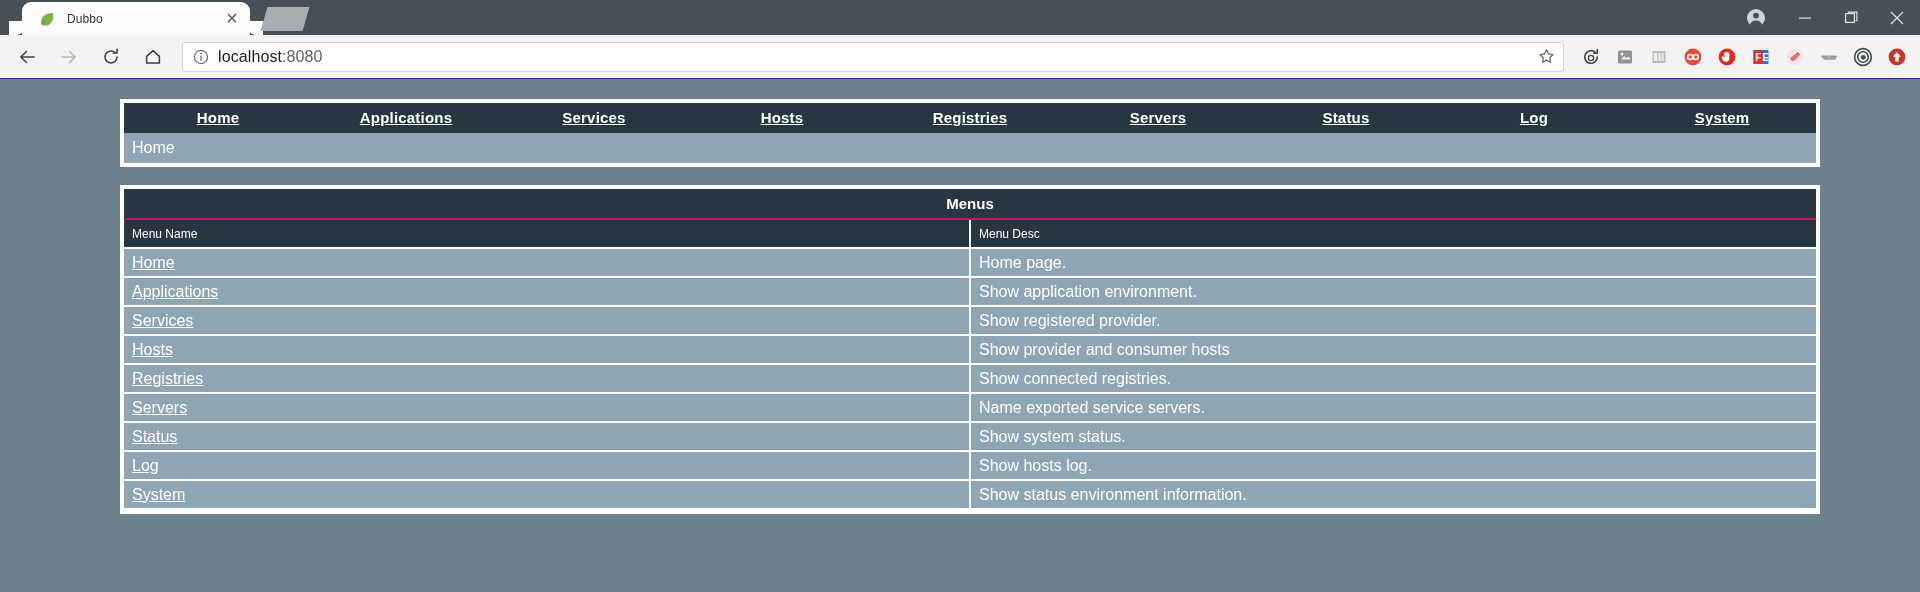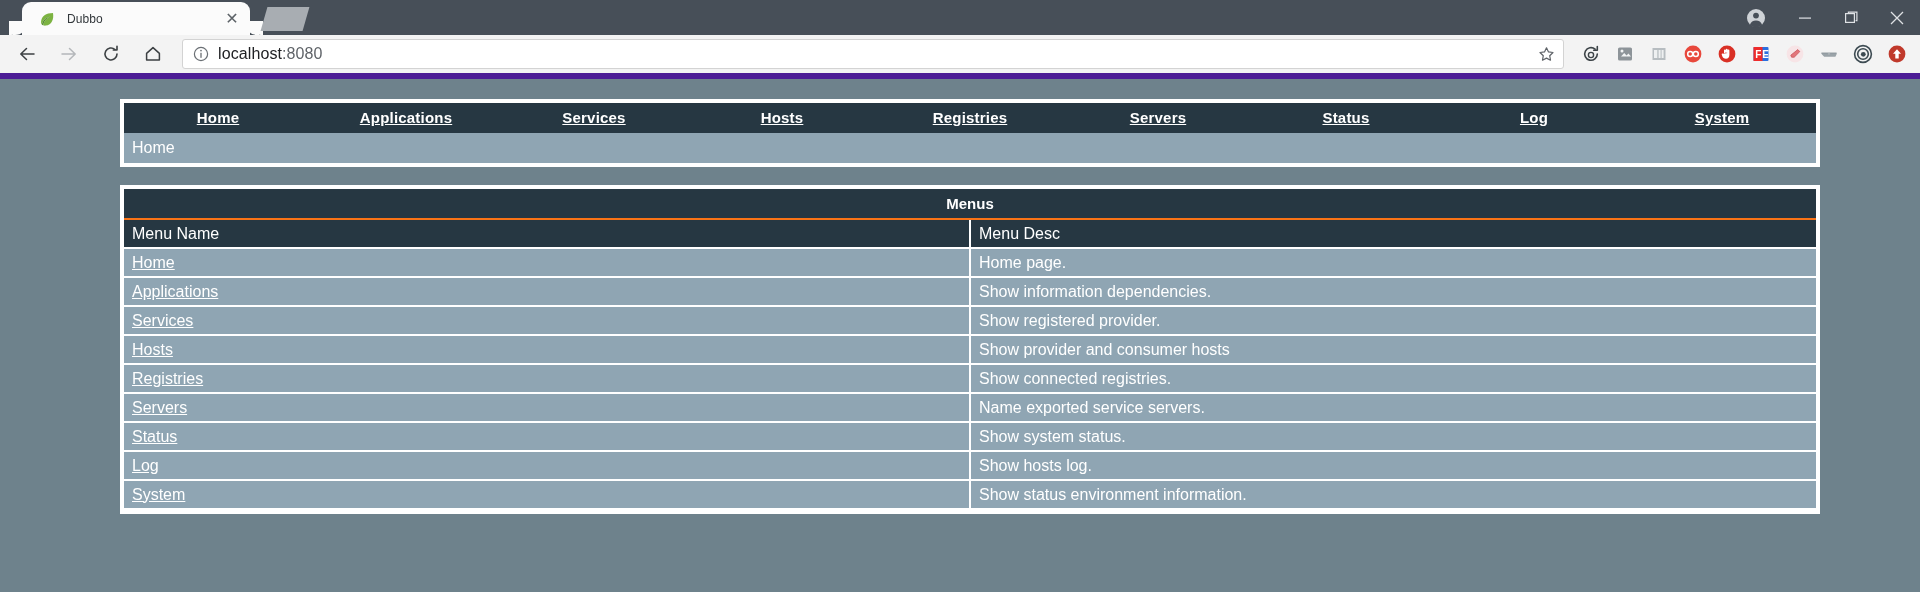--- a/index.html
+++ b/index.html
@@ -71,21 +71,21 @@
     color: #dfe2e5;
   }
   .profile-btn { width: 52px; }
 
   
   .toolbar {
     height: 44px;
     background: #f3f3f3;
     display: flex; align-items: center;
     padding: 0 6px 0 6px;
-    border-bottom: 6px solid #4c1d95;
+    border-bottom: 1px solid #4c1d95;
   }
   .nav-btn {
     width: 36px; height: 36px; margin: 0 3px;
     display: flex; align-items: center; justify-content: center;
     color: #3c4043;
   }
   .nav-btn.disabled { color: #b4b7ba; }
   .omnibox {
     flex: 1 1 auto;
     height: 30px;
@@ -141,26 +141,26 @@
   }
 
   .caption td {
     background: #263742;
     color: #ffffff;
     font-size: 15px;
     font-weight: bold;
     text-align: center;
     height: 30px;
     padding: 4px 0;
-    border-bottom: 2px solid #f97316;
+    border-bottom: 2px solid #be185d;
   }
   .colhead td {
     background: #263742;
     color: #ffffff;
-    font-size: 16px;
+    font-size: 12px;
     height: 29px;
     padding: 3px 8px;
     border-right: 2px solid #ffffff;
     border-bottom: 2px solid #ffffff;
   }
   .colhead td:last-child { border-right: none; }
   .datarow td {
     background: #8fa5b3;
     color: #ffffff;
     font-size: 16px;
@@ -366,21 +366,21 @@
           <td class="col-name">Menu Name</td>
           <td>Menu Desc</td>
         </tr>
 
         <tr class="datarow">
           <td class="col-name"><a href="#">Home</a></td>
           <td>Home page.</td>
         </tr>
         <tr class="datarow">
           <td class="col-name"><a href="#">Applications</a></td>
-          <td>Show information dependencies.</td>
+          <td>Show application environment.</td>
         </tr>
         <tr class="datarow">
           <td class="col-name"><a href="#">Services</a></td>
           <td>Show registered provider.</td>
         </tr>
         <tr class="datarow">
           <td class="col-name"><a href="#">Hosts</a></td>
           <td>Show provider and consumer hosts</td>
         </tr>
         <tr class="datarow">

